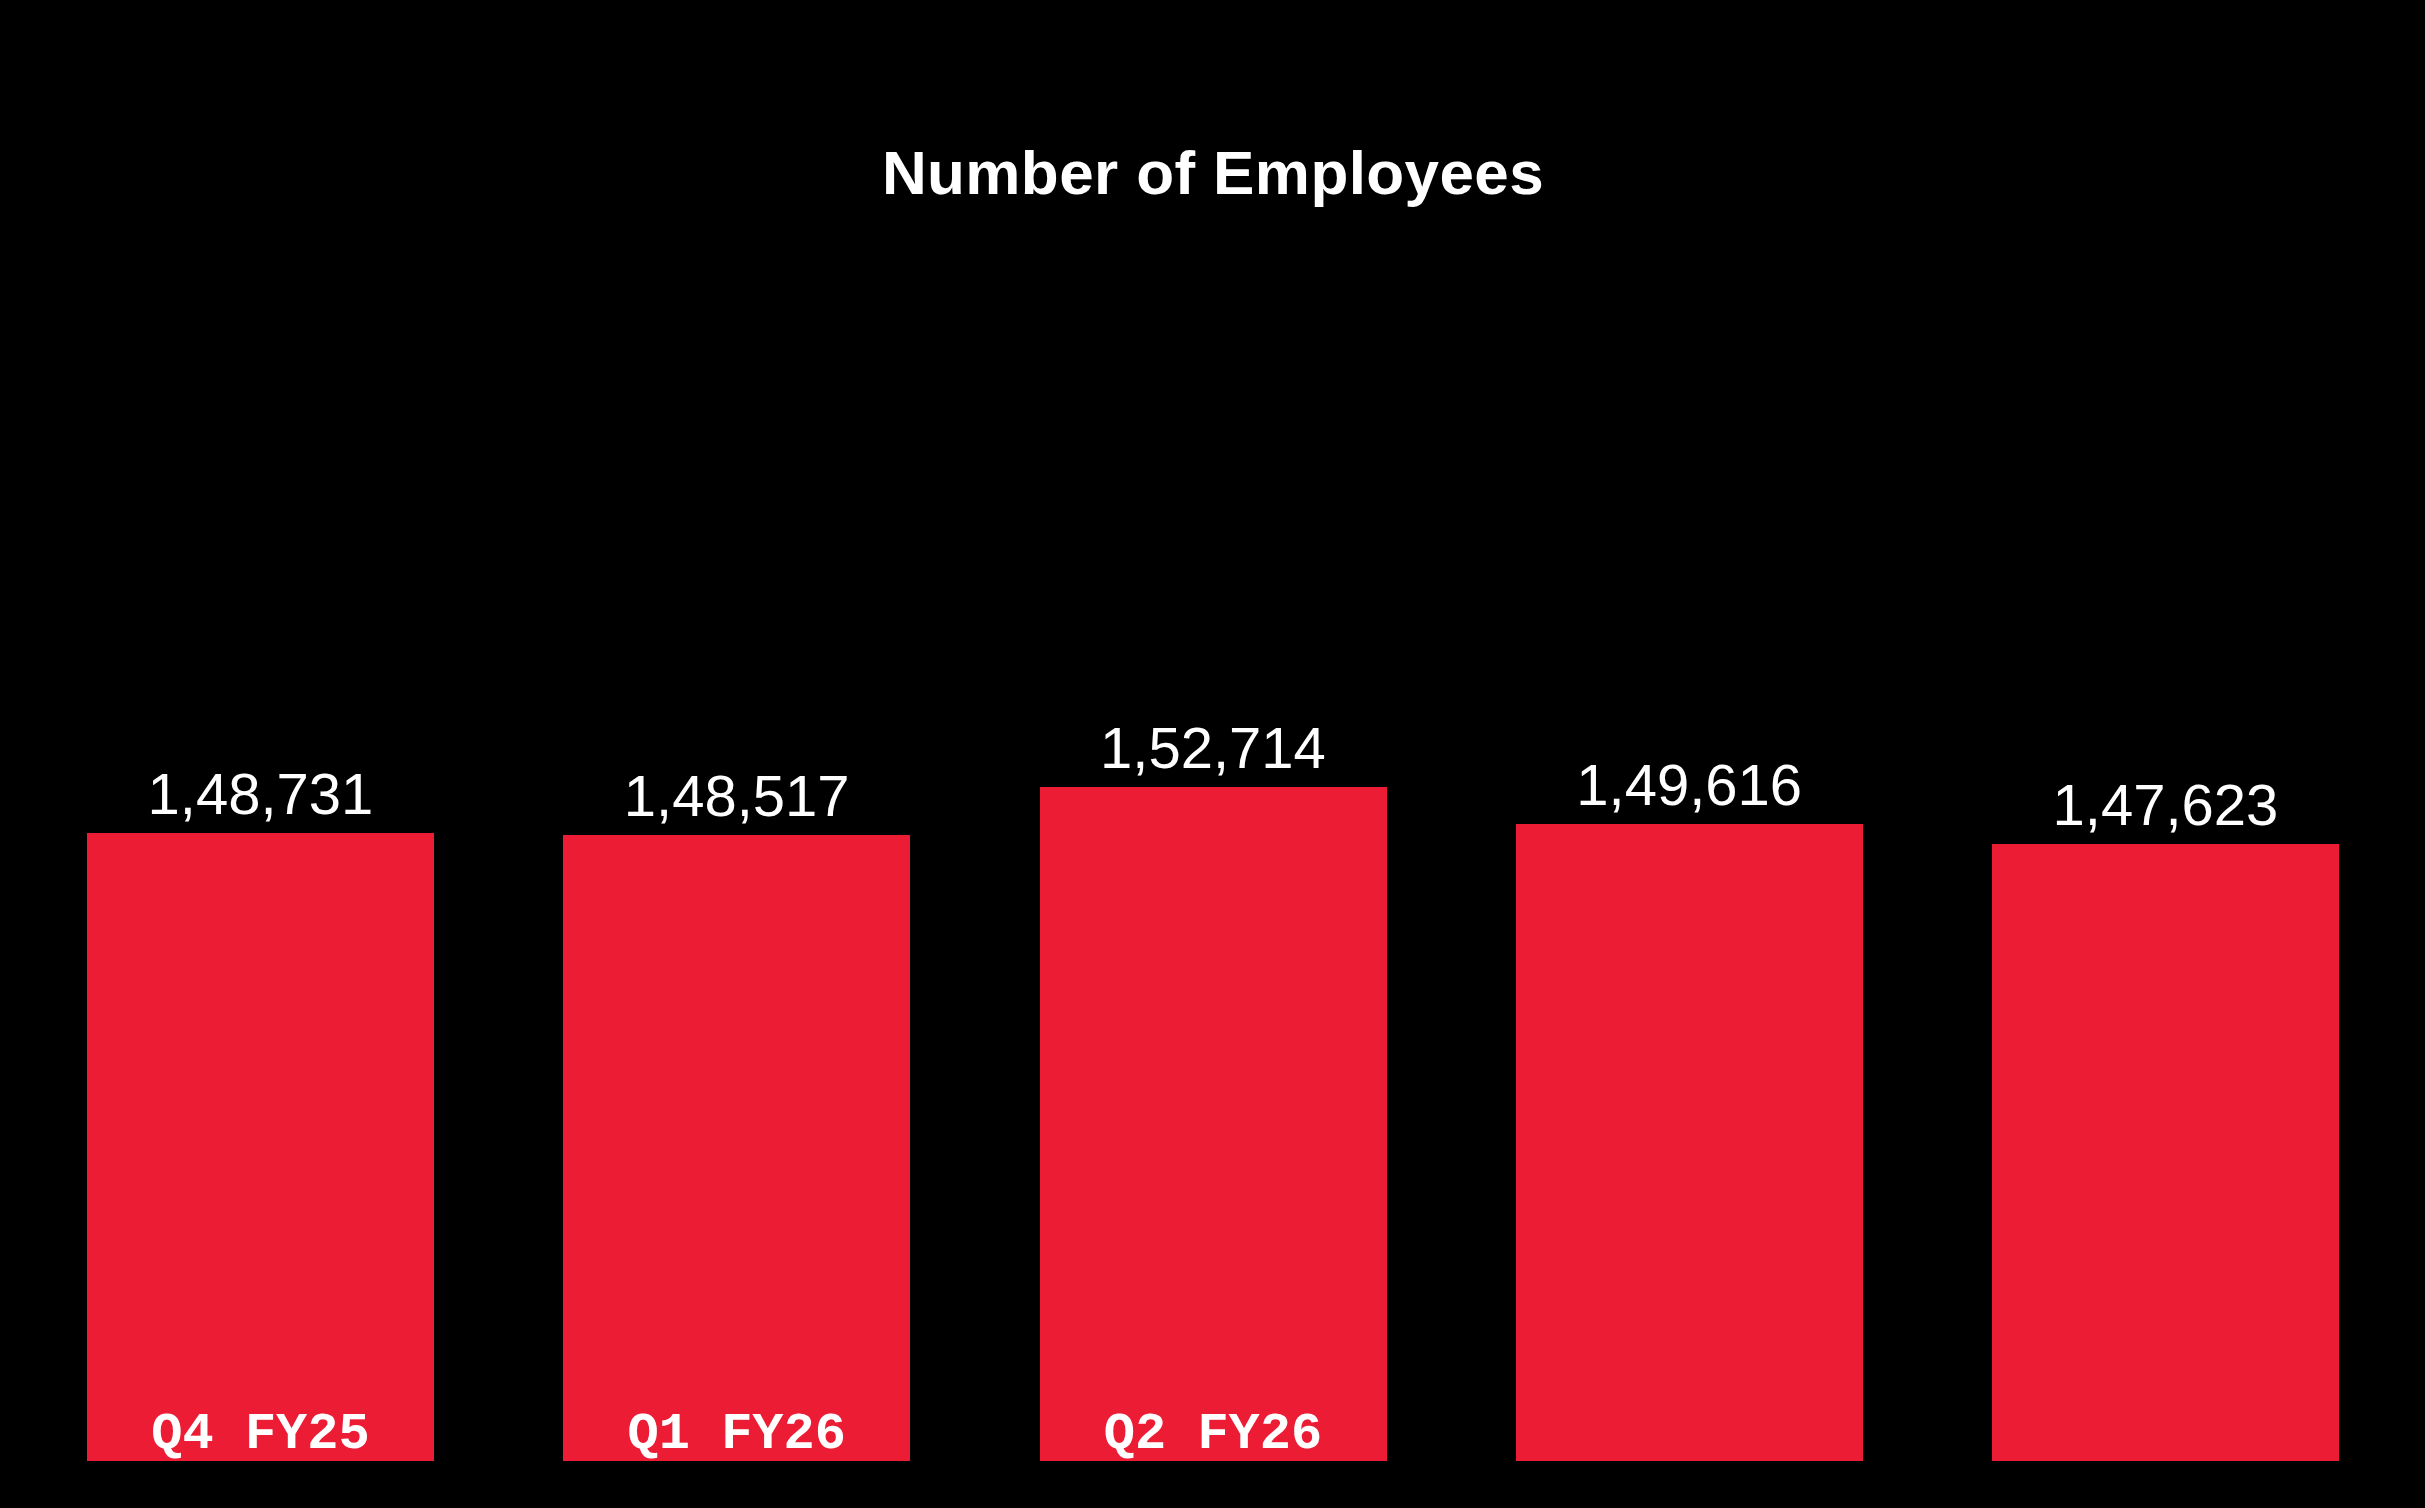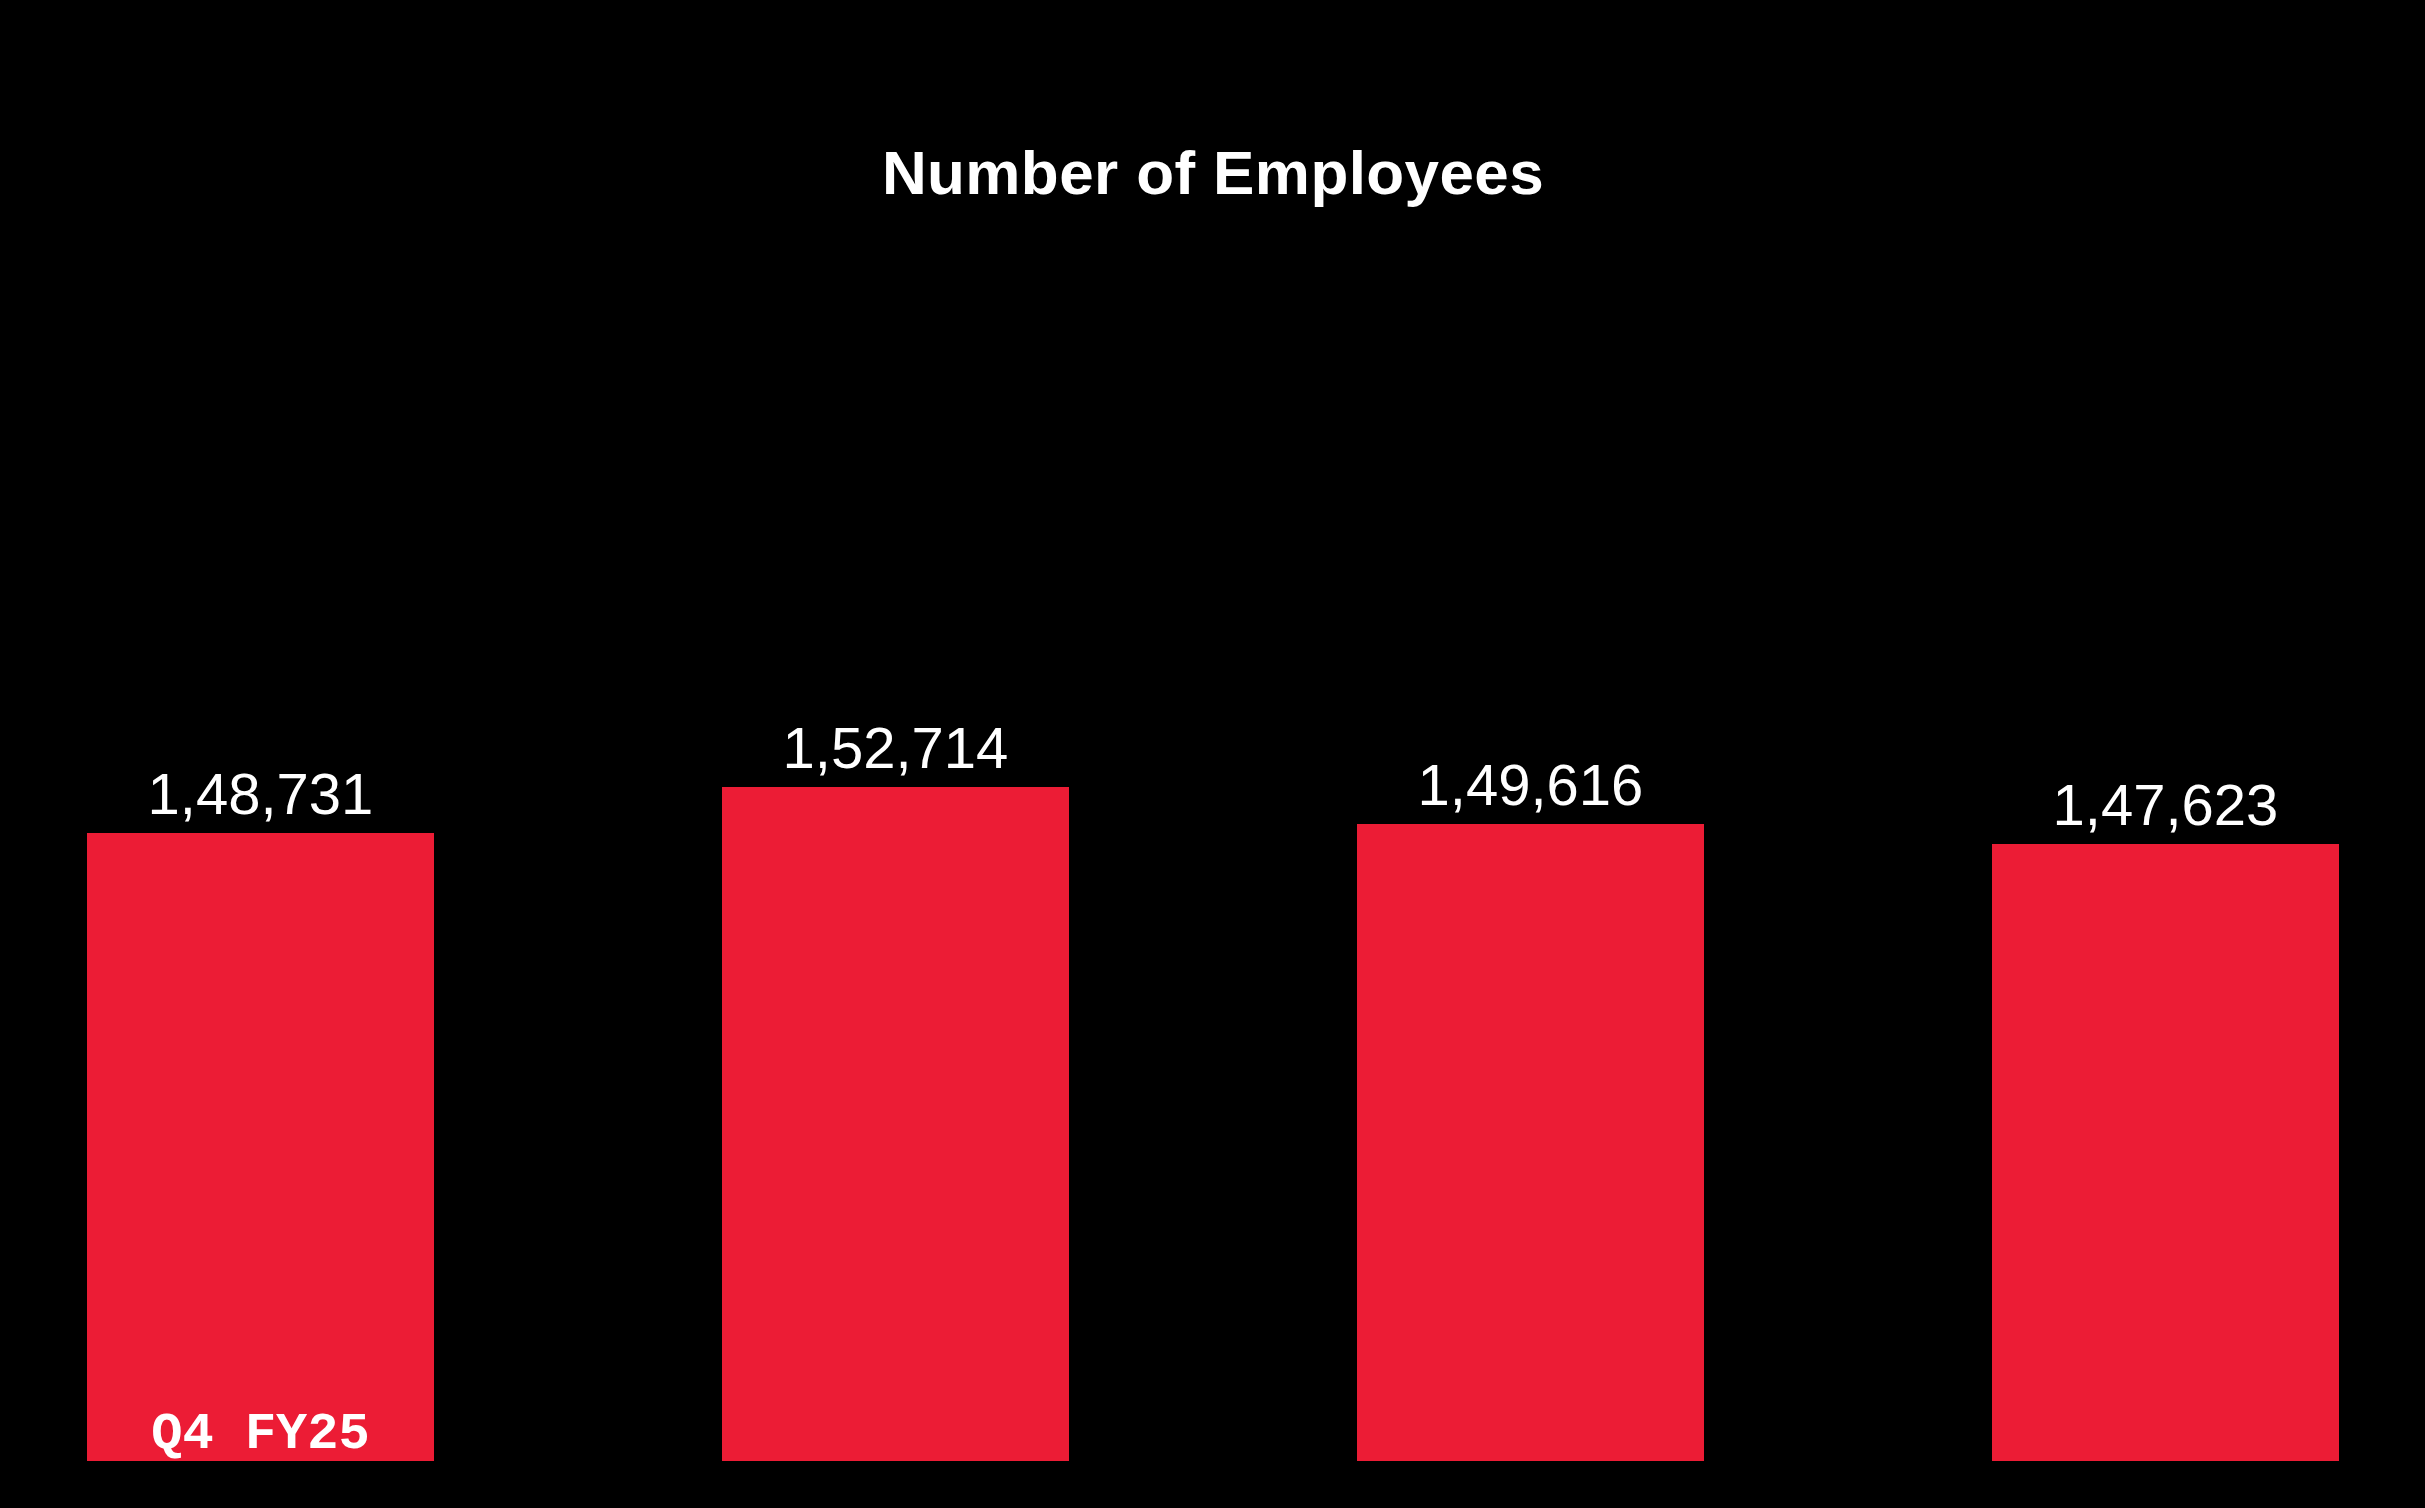--- a/index.html
+++ b/index.html
@@ -90,24 +90,30 @@
   <div class="chart-title">Number of Employees</div>
 
   <div class="plot-area">
 
     <div class="bar-group">
       <div class="bar-value">1,48,731</div>
       <div class="bar-rect" style="height: 628px; background: rgb(236, 28, 53);"></div>
       <div class="bar-label">Q4 FY25</div>
     </div>
 
+    <div class="bar-group">
+      <div class="bar-value">1,48,517</div>
+      <div class="bar-rect" style="height: 626px; background: rgb(236, 28, 53);"></div>
+      <div class="bar-label">Q1 FY26</div>
+    </div>
 
     <div class="bar-group">
       <div class="bar-value">1,52,714</div>
       <div class="bar-rect" style="height: 674px; background: rgb(236, 28, 53);"></div>
+      <div class="bar-label">Q2 FY26</div>
     </div>
 
     <div class="bar-group">
       <div class="bar-value">1,49,616</div>
       <div class="bar-rect" style="height: 637px; background: rgb(236, 28, 53);"></div>
     </div>
 
     <div class="bar-group">
       <div class="bar-value">1,47,623</div>
       <div class="bar-rect" style="height: 617px; background: rgb(236, 28, 53);"></div>

